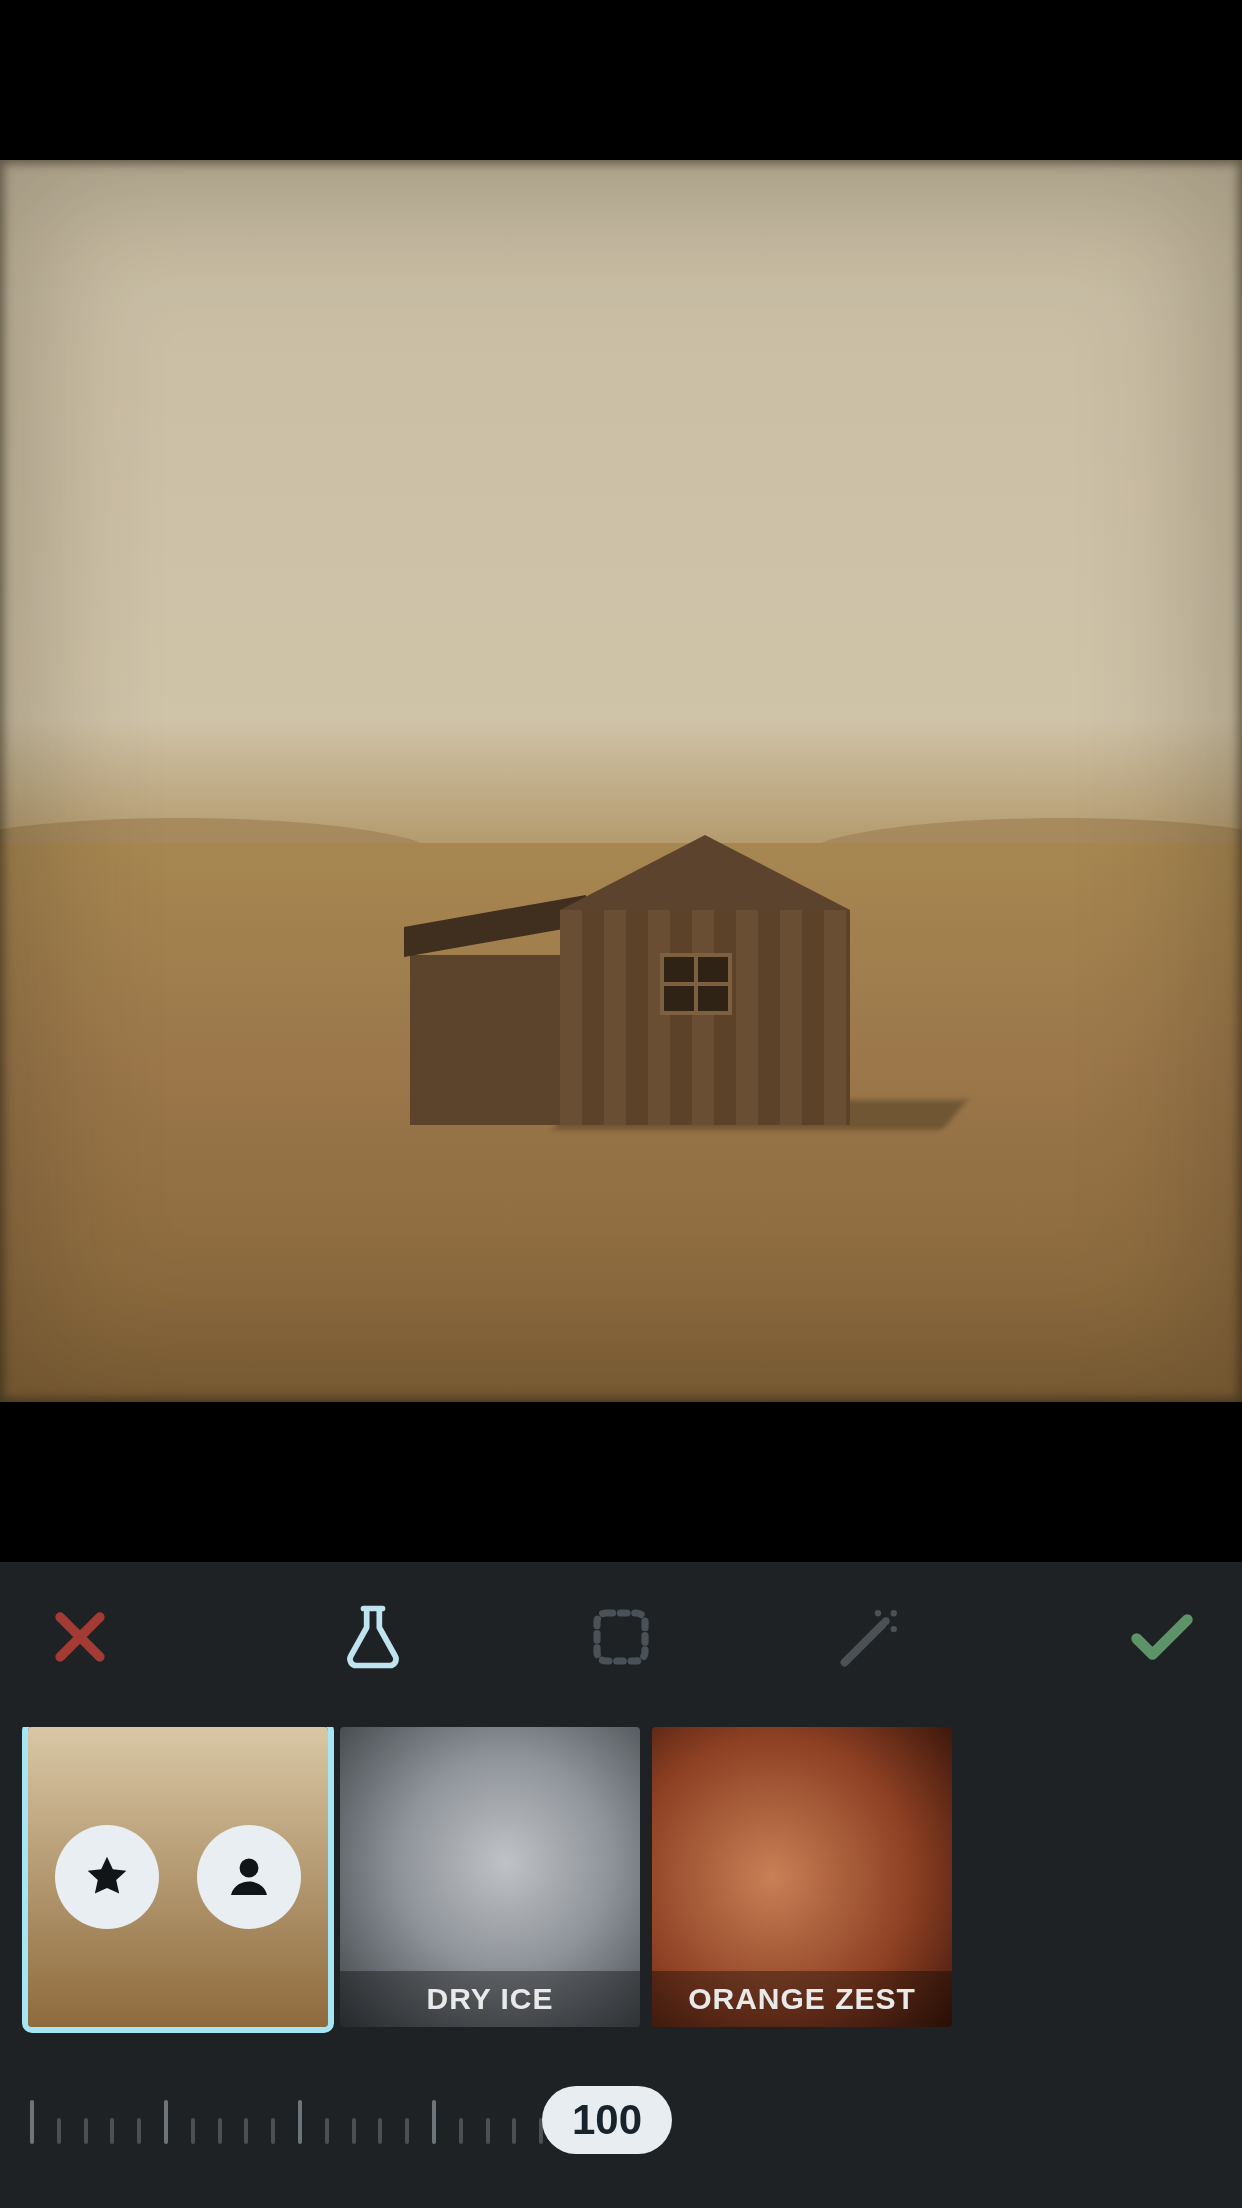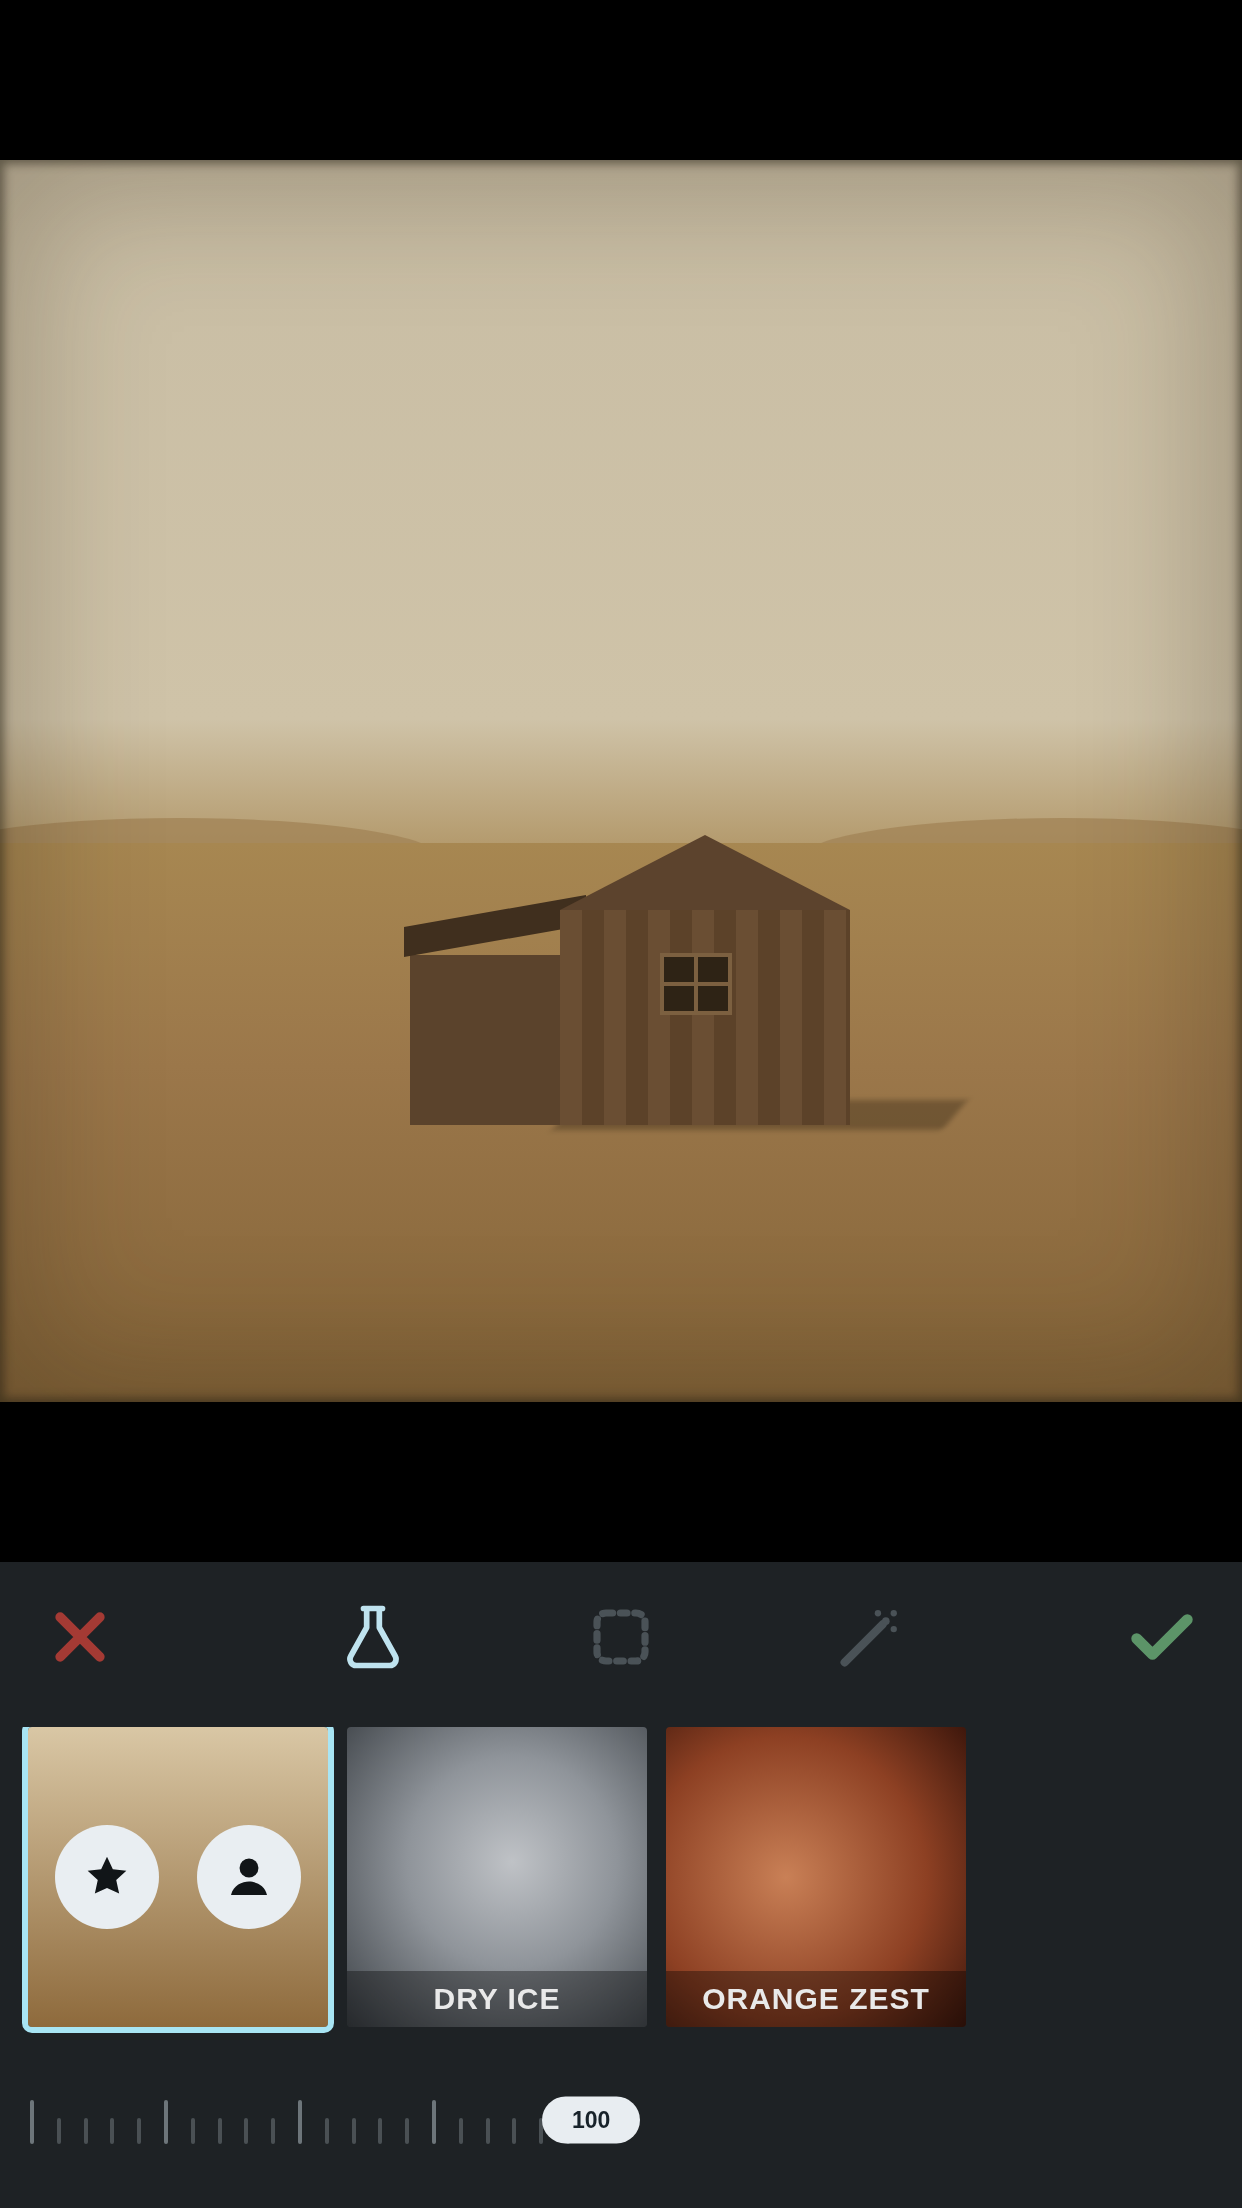--- a/index.html
+++ b/index.html
@@ -153,21 +153,21 @@
   }
   .icon-btn svg { display:block; }
 
   
   .filter-strip {
     position: absolute;
     left: 0; right: 0;
     top: 165px;
     height: 320px;
     display: flex;
-    gap: 19px;
+    gap: 12px;
     padding-left: 28px;
     overflow: hidden;
   }
   .filter-tile {
     flex: 0 0 300px;
     height: 300px;
     position: relative;
     border-radius: 4px;
     overflow: hidden;
   }
@@ -249,21 +249,21 @@
   .slider-track .tick.minor { height: 26px; }
   .slider-track .tick.major { height: 44px; background:#6d757a; }
   .slider-pill {
     position: absolute;
     left: 542px;
     bottom: 48px;
     transform: translateY(50%);
     background: #e8edf1;
     color: #18232b;
     font-weight: 700;
-    font-size: 23px;
+    font-size: 42px;
     padding: 10px 30px;
     border-radius: 34px;
   }
 </style>
 </head>
 <body>
 
 <div class="preview-wrap">
   <div class="hill h1"></div>
   <div class="hill h2"></div>

